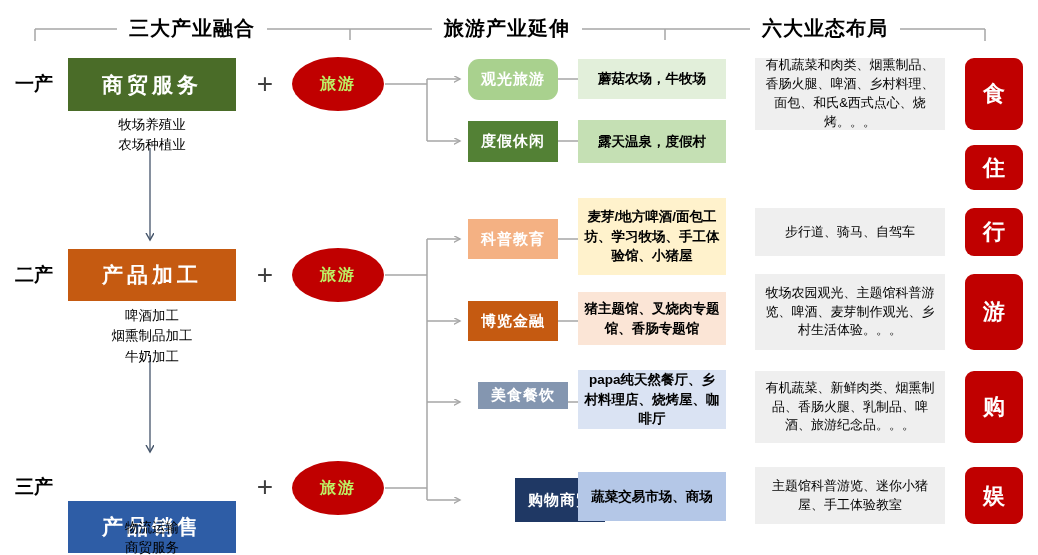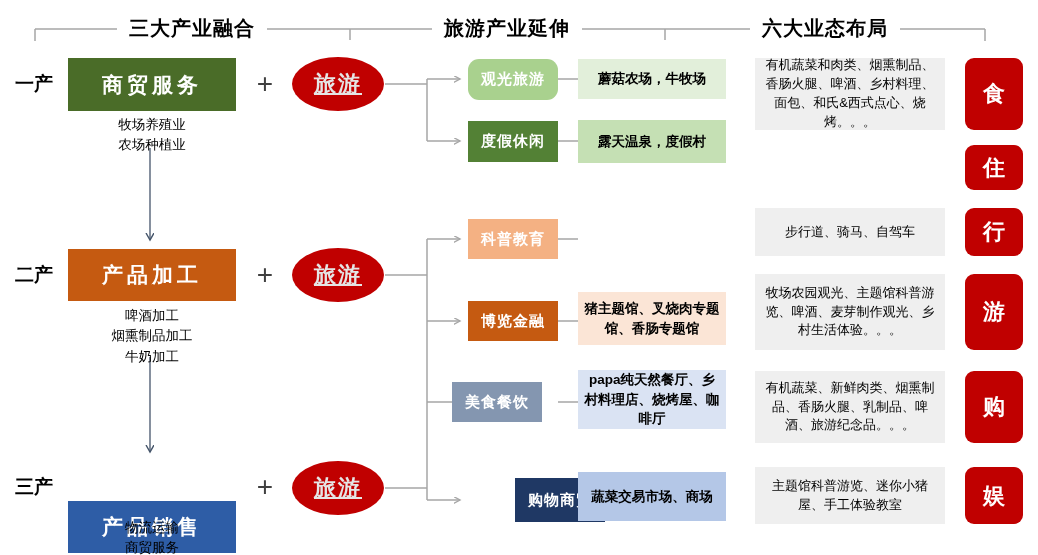--- a/index.html
+++ b/index.html
@@ -12,21 +12,21 @@
   .z2{z-index:2;}
   .flexc{display:flex;align-items:center;justify-content:center;text-align:center;}
   .header-label{
     top:14px;transform:translateX(-50%);background:#ffffff;padding:0 12px;
     font-size:20px;font-weight:bold;letter-spacing:1px;white-space:nowrap;line-height:28px;
   }
   .tier-label{font-size:19px;font-weight:bold;text-align:center;line-height:24px;}
   .main-box{color:#fff;font-size:21px;font-weight:bold;letter-spacing:4px;}
   .sub-text{font-size:13.5px;line-height:1.5;text-align:center;white-space:pre-line;}
   .plus{font-size:28px;font-weight:300;color:#404040;line-height:30px;text-align:center;}
-  .ellipse{border-radius:50%;background:#c00000;color:#e5e5e5;font-size:22px;font-weight:bold;letter-spacing:2px;text-decoration:underline;}
+  .ellipse{border-radius:50%;background:#c00000;color:#bef264;font-size:16px;font-weight:bold;letter-spacing:2px;}
   .cat-box{color:#fff;font-size:15px;font-weight:bold;letter-spacing:1px;}
   .ex-box{font-size:13.5px;font-weight:bold;line-height:1.45;padding:2px 5px;}
   .gray-box{background:#efefef;font-size:13px;line-height:1.45;padding:3px 8px;}
   .red-tag{background:#c00000;border-radius:9px;color:#fff;font-size:22px;font-weight:bold;}
 </style>
 </head>
 <body>
 
 <div id="stage">
 
@@ -96,25 +96,26 @@
   <div class="abs z2 flexc main-box" style="left:68px;top:461px;width:168px;height:52px;background:#2e5da6;margin-top:40px;">产品销售</div>
   <div class="abs z2 sub-text" style="left:68px;top:518px;width:168px;">物流运输
 商贸服务</div>
   <div class="abs z2 plus" style="left:249px;top:472px;width:32px;">+</div>
   <div class="abs z2 flexc ellipse" style="left:292px;top:461px;width:92px;height:54px;">旅游</div>
 
   <div class="abs z2 flexc cat-box" style="left:468px;top:59px;width:90px;height:41px;background:#a9d18e;border-radius:11px;">观光旅游</div>
   <div class="abs z2 flexc cat-box" style="left:468px;top:121px;width:90px;height:41px;background:#538135;">度假休闲</div>
   <div class="abs z2 flexc cat-box" style="left:468px;top:219px;width:90px;height:40px;background:#f4b183;">科普教育</div>
   <div class="abs z2 flexc cat-box" style="left:468px;top:301px;width:90px;height:40px;background:#c55a11;">博览金融</div>
-  <div class="abs z2 flexc cat-box" style="left:452px;top:382px;width:90px;height:40px;background:#8496b0;">美食餐饮</div>
+  <div class="abs z2 flexc cat-box" style="left:478px;top:382px;width:90px;height:27px;background:#8496b0;">美食餐饮</div>
   <div class="abs z2 flexc cat-box" style="left:468px;top:478px;width:90px;height:44px;background:#1f3864;margin-left:47px;">购物商贸</div>
 
   <div class="abs z2 flexc ex-box" style="left:578px;top:59px;width:148px;height:40px;background:#e2efda;">蘑菇农场，牛牧场</div>
   <div class="abs z2 flexc ex-box" style="left:578px;top:120px;width:148px;height:43px;background:#c5e0b4;">露天温泉，度假村</div>
+  <div class="abs z2 flexc ex-box" style="left:578px;top:198px;width:148px;height:77px;background:#fff2cc;">麦芽/地方啤酒/面包工坊、学习牧场、手工体验馆、小猪屋</div>
   <div class="abs z2 flexc ex-box" style="left:578px;top:292px;width:148px;height:53px;background:#fbe5d6;">猪主题馆、叉烧肉专题馆、香肠专题馆</div>
   <div class="abs z2 flexc ex-box" style="left:578px;top:370px;width:148px;height:59px;background:#dae3f3;">papa纯天然餐厅、乡村料理店、烧烤屋、咖啡厅</div>
   <div class="abs z2 flexc ex-box" style="left:578px;top:472px;width:148px;height:49px;background:#b4c7e7;">蔬菜交易市场、商场</div>
 
   <div class="abs z2 flexc gray-box" style="left:755px;top:58px;width:190px;height:72px;">有机蔬菜和肉类、烟熏制品、香肠火腿、啤酒、乡村料理、面包、和氏&amp;西式点心、烧烤。。。</div>
   <div class="abs z2 flexc gray-box" style="left:755px;top:208px;width:190px;height:48px;">步行道、骑马、自驾车</div>
   <div class="abs z2 flexc gray-box" style="left:755px;top:274px;width:190px;height:76px;">牧场农园观光、主题馆科普游览、啤酒、麦芽制作观光、乡村生活体验。。。</div>
   <div class="abs z2 flexc gray-box" style="left:755px;top:371px;width:190px;height:72px;">有机蔬菜、新鲜肉类、烟熏制品、香肠火腿、乳制品、啤酒、旅游纪念品。。。</div>
   <div class="abs z2 flexc gray-box" style="left:755px;top:467px;width:190px;height:57px;">主题馆科普游览、迷你小猪屋、手工体验教室</div>
 

